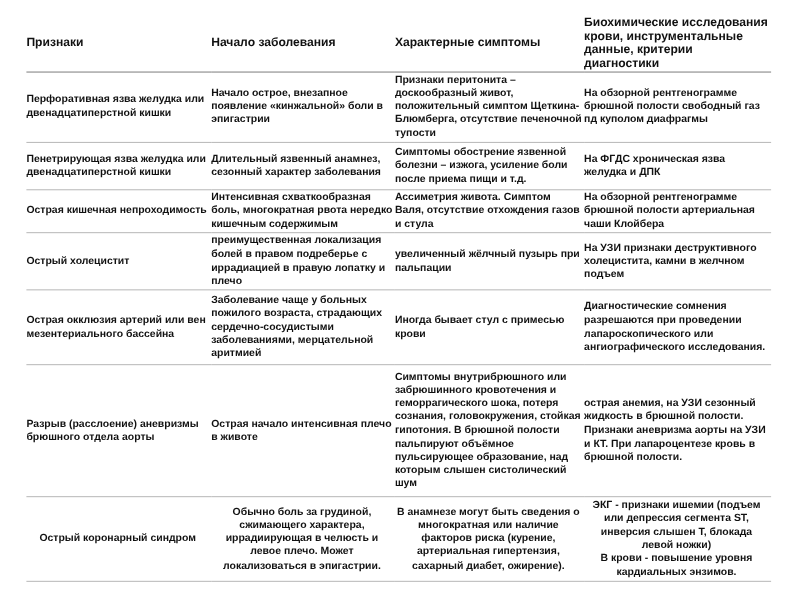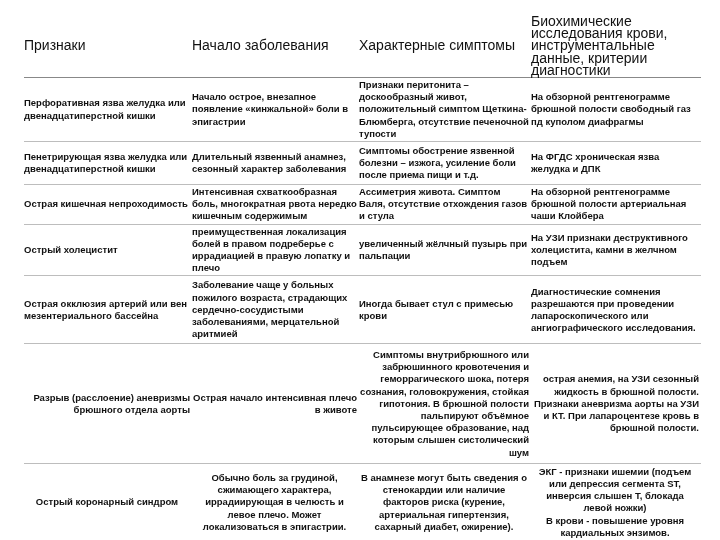--- a/index.html
+++ b/index.html
@@ -3,28 +3,28 @@
 <meta charset="utf-8">
 <style>
   html, body { margin: 0; padding: 0; background: #ffffff; }
   body { width: 720px; height: 540px; position: relative; overflow: hidden;
          font-family: "Liberation Sans", "DejaVu Sans", sans-serif; color: #111; }
   table.doc { position: absolute; left: 24px; top: 14px; width: 677px;
               border-collapse: collapse; table-layout: fixed; }
   col.c1 { width: 168px; } col.c2 { width: 167px; } col.c3 { width: 172px; } col.c4 { width: 170px; }
   th, td { font-size: 9.5px; line-height: 12.2px; text-align: left; vertical-align: middle;
            padding: 1px 2px 1px 0; word-wrap: break-word; }
-  th { font-weight: normal; height: 44px; border-bottom: 1.3px solid #888; font-size: 14px; }
+  th { font-weight: bold; height: 44px; border-bottom: 1.3px solid #888; font-size: 11px; }
   td { border-bottom: 1.3px solid #bdbdbd; font-weight: bold; }
   tr.r0 td { height: 54px; }
   tr.r1 td { height: 40px; }
   tr.r2 td { height: 35px; }
   tr.r3 td { height: 48px; }
   tr.r4 td { height: 65px; }
-  tr.r5 td { height: 117px; text-align: right; }
+  tr.r5 td { height: 117px; }
   tr.r6 td { height: 74px; text-align: center; }
   .cell { white-space: pre-line; }
 </style>
 </head>
 <body>
 
 <table class="doc">
   <colgroup>
       <col class="c1">
       <col class="c2">
@@ -72,18 +72,18 @@
     </tr>
     <tr class="r5">
       <td class="cell">Разрыв (расслоение) аневризмы брюшного отдела аорты</td>
       <td class="cell">Острая начало интенсивная плечо в животе</td>
       <td class="cell">Симптомы внутрибрюшного или забрюшинного кровотечения и геморрагического шока, потеря сознания, головокружения, стойкая гипотония. В брюшной полости пальпируют объёмное пульсирующее образование, над которым слышен систолический шум</td>
       <td class="cell">острая анемия, на УЗИ сезонный жидкость в брюшной полости. Признаки аневризма аорты на УЗИ и КТ. При лапароцентезе кровь в брюшной полости.</td>
     </tr>
     <tr class="r6">
       <td class="cell">Острый коронарный синдром</td>
       <td class="cell">Обычно боль за грудиной, сжимающего характера, иррадиирующая в челюсть и левое плечо. Может локализоваться в эпигастрии.</td>
-      <td class="cell">В анамнезе могут быть сведения о стенокардии или наличие факторов риска (курение, артериальная гипертензия, сахарный диабет, ожирение).</td>
+      <td class="cell">В анамнезе могут быть сведения о многократная или наличие факторов риска (курение, артериальная гипертензия, сахарный диабет, ожирение).</td>
       <td class="cell">ЭКГ - признаки ишемии (подъем или депрессия сегмента ST, инверсия слышен Т, блокада левой ножки)
 В крови - повышение уровня кардиальных энзимов.</td>
     </tr>
   </tbody>
 </table>
 
 </body></html>

